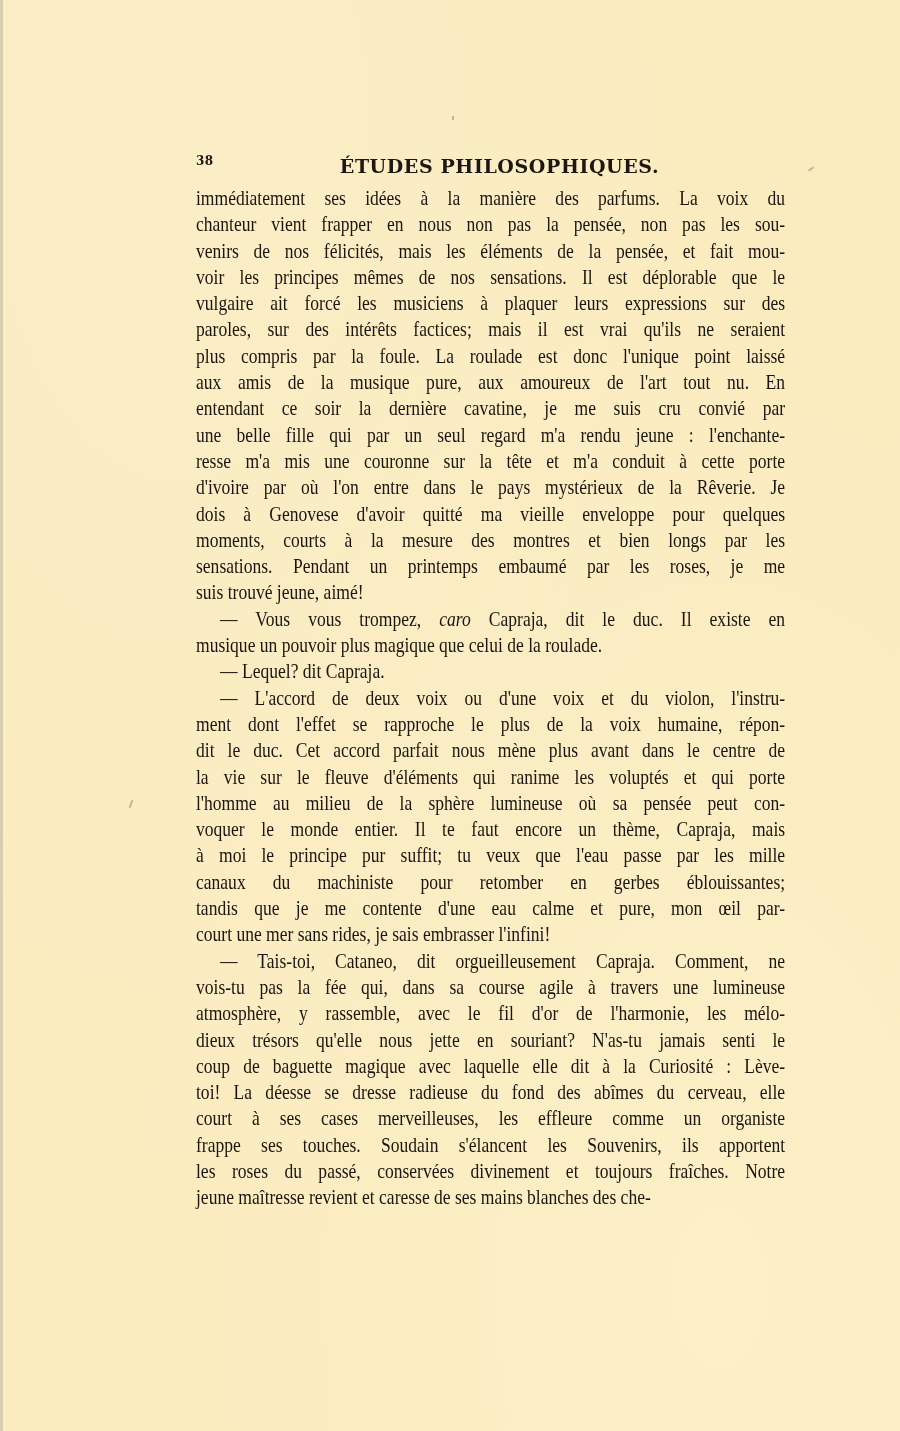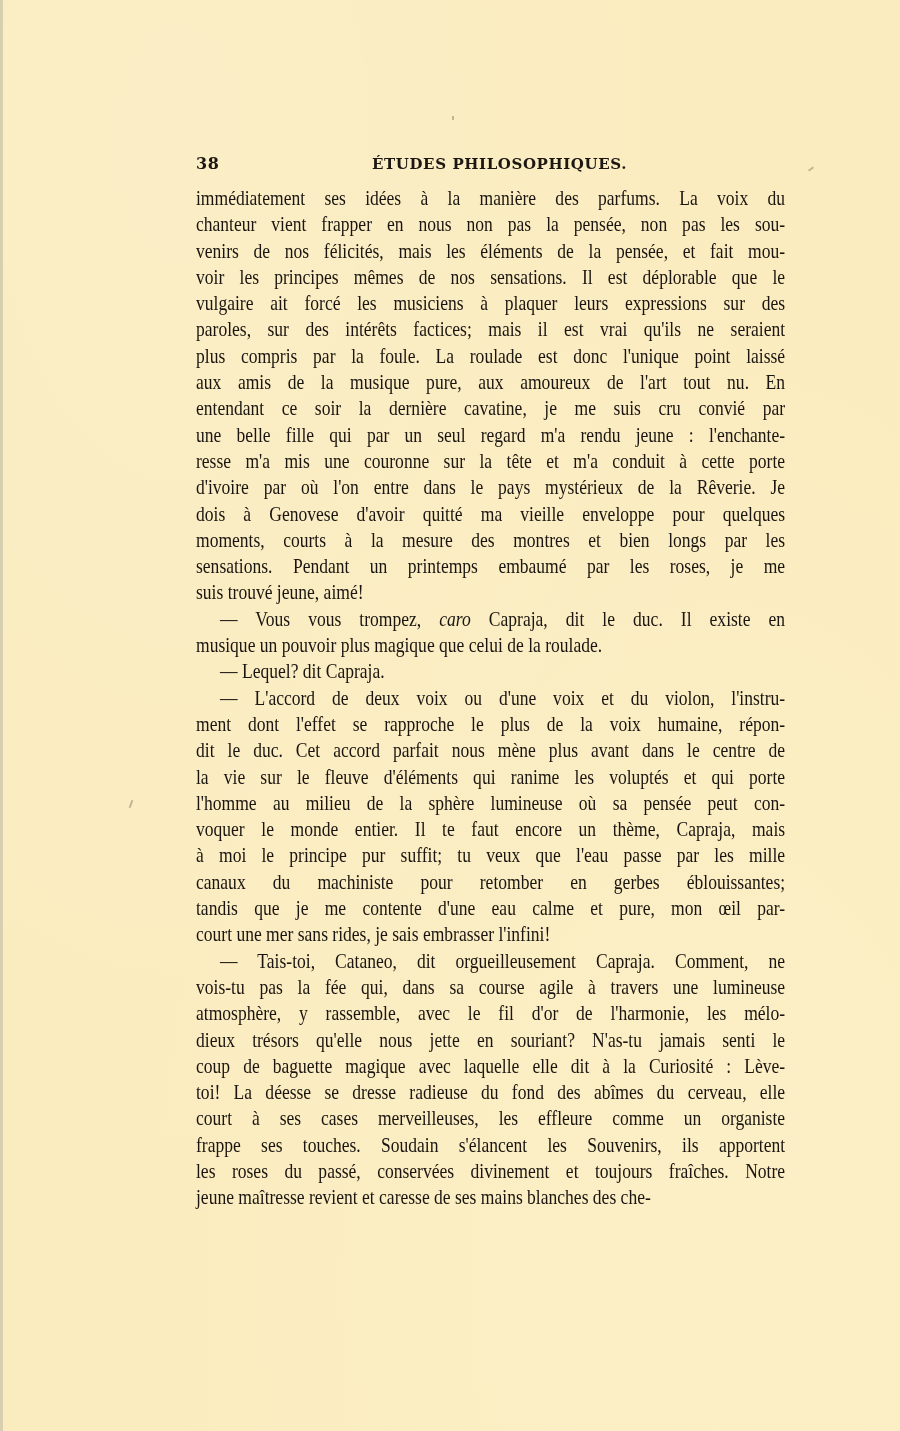--- a/index.html
+++ b/index.html
@@ -35,30 +35,30 @@
       width: 587px;
       height: 24px;
       font-family: "DejaVu Serif", serif;
       font-weight: bold;
       color: #1c1712;
     }
     .page-number {
       position: absolute;
       left: 0;
       top: 0;
-      font-size: 16px;
+      font-size: 12px;
       letter-spacing: 0.5px;
     }
     .running-title {
       position: absolute;
       left: 0;
       right: 0;
       top: 1px;
       text-align: center;
-      font-size: 15px;
+      font-size: 19px;
       letter-spacing: 0.6px;
       padding-left: 20px;
     }
     .body-text {
       position: absolute;
       left: 196px;
       top: 185px;
       width: 589px;
       font-family: "Liberation Serif", serif;
       font-size: 20.4px;

